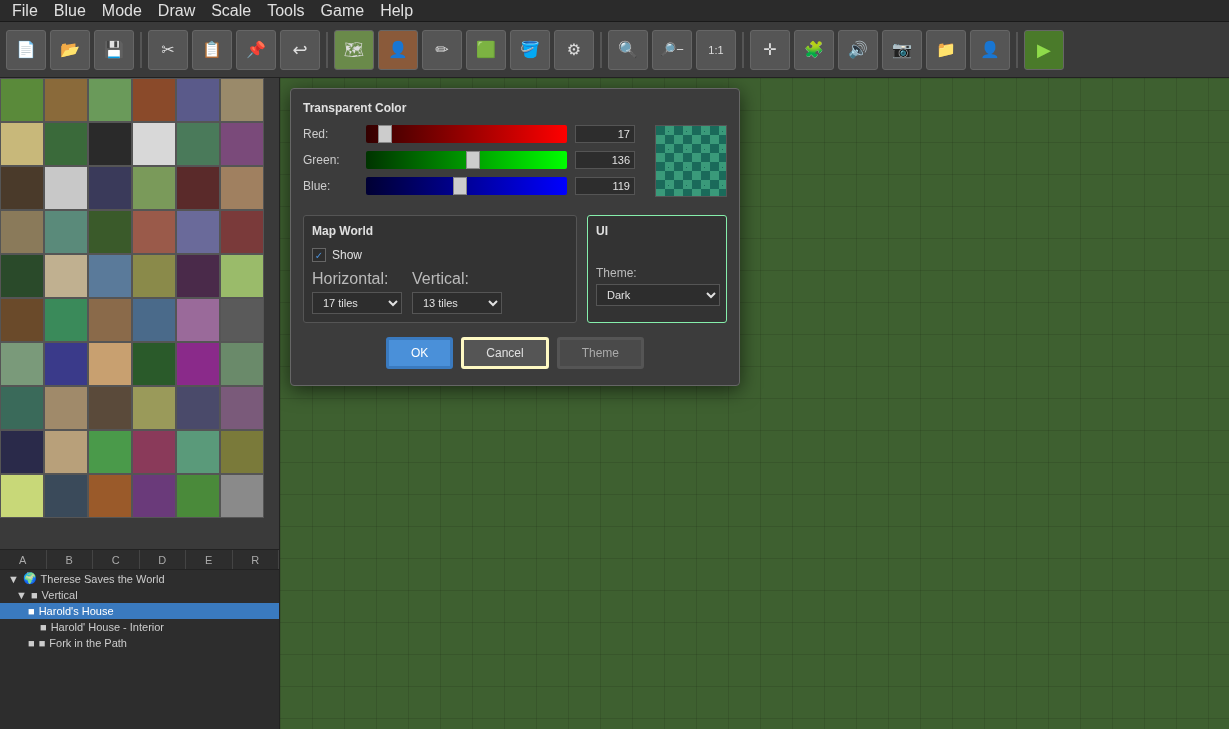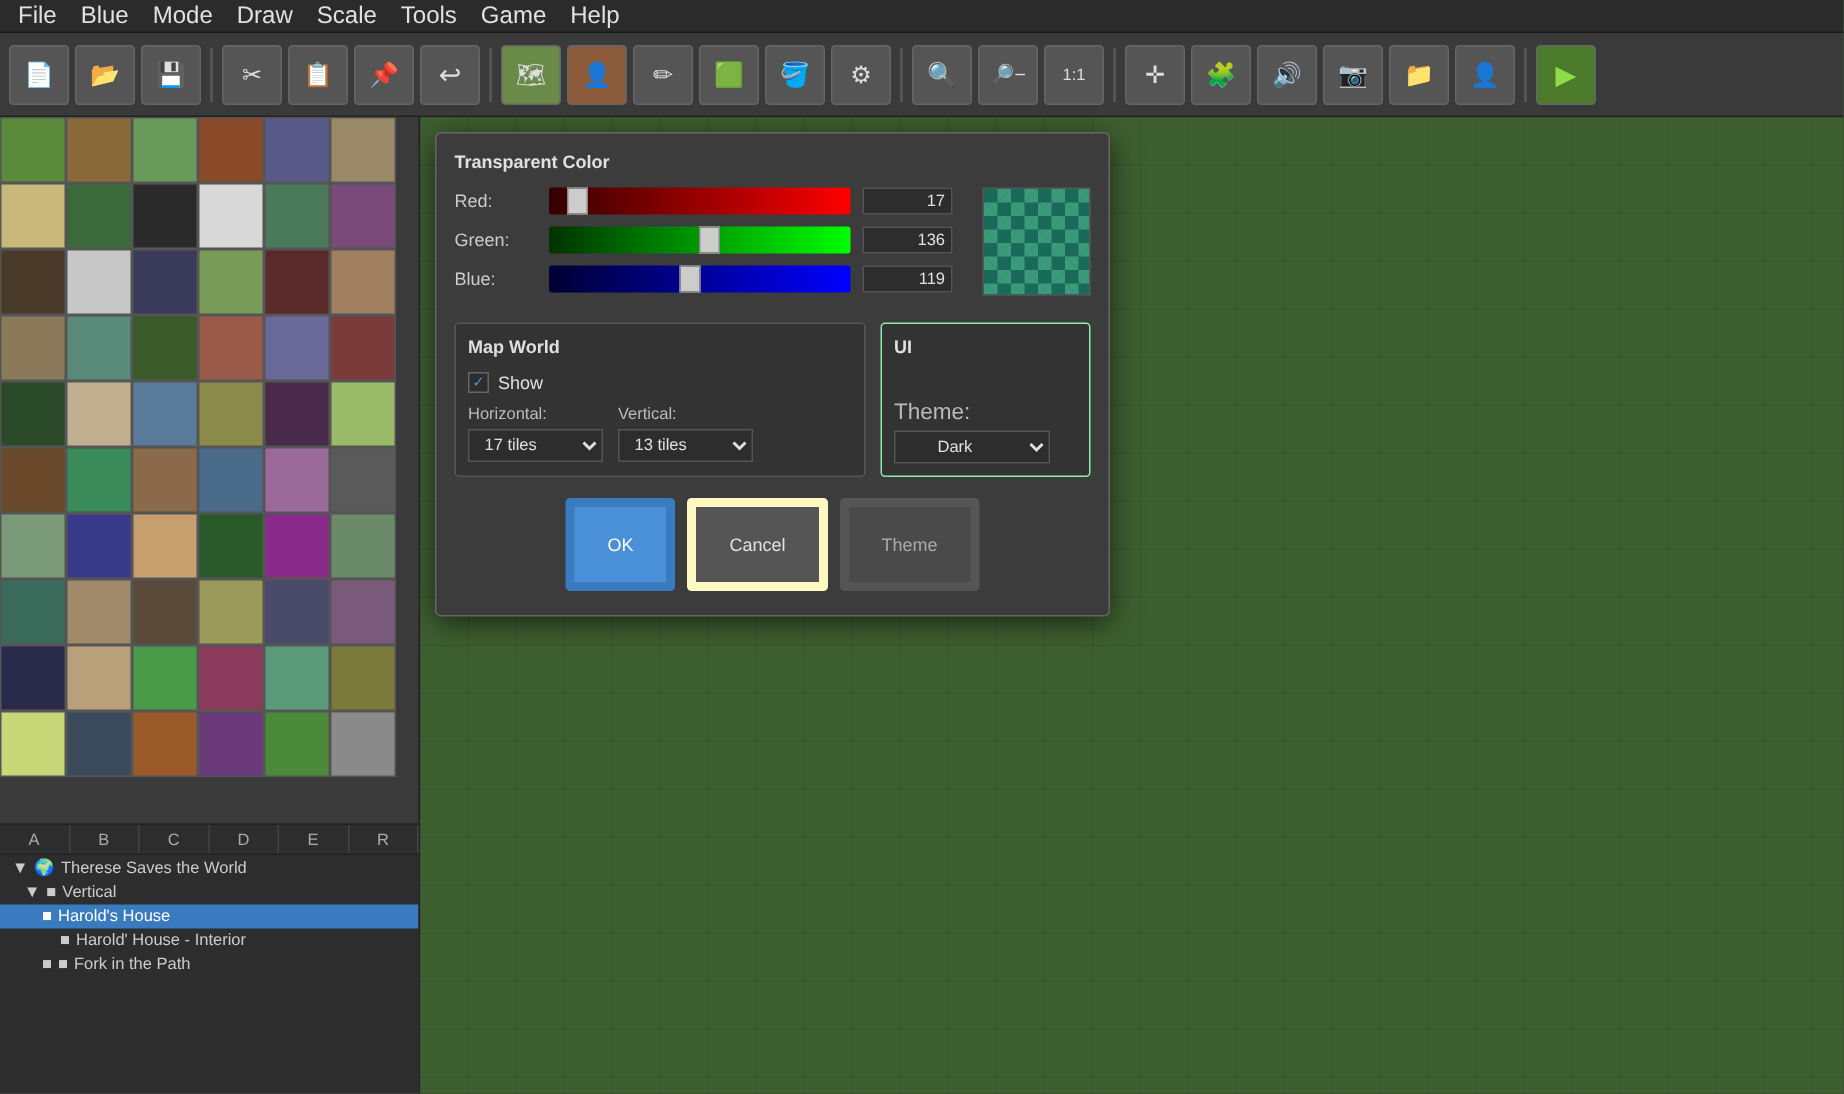--- a/index.html
+++ b/index.html
@@ -298,63 +298,63 @@
     .grid-options-row {
       display: flex;
       gap: 10px;
     }
     .grid-option {
       display: flex;
       flex-direction: column;
       gap: 4px;
     }
     .grid-option-label {
-      font-size: 11px;
+      font-size: 16px;
       color: #bbb;
     }
     .grid-select {
       background: #2d2d2d;
       border: 1px solid #555;
       color: #e0e0e0;
       font-size: 11px;
       padding: 3px 6px;
       width: 90px;
       cursor: pointer;
     }
 
     .theme-label {
-      font-size: 15px;
+      font-size: 12px;
       color: #bbb;
       margin-bottom: 4px;
       margin-top: 28px;
     }
     .theme-select {
       background: #2d2d2d;
       border: 1px solid #555;
       color: #e0e0e0;
       font-size: 11px;
-      padding: 3px 24px;
-      width: 104px;
+      padding: 3px 6px;
+      width: 124px;
       cursor: pointer;
     }
 
     
     .dialog-buttons {
       display: flex;
       justify-content: center;
       gap: 8px;
       margin-top: 14px;
       padding-bottom: 4px;
     }
     .dialog-btn {
-      padding: 18px 22px;
+      padding: 6px 22px;
       border-radius: 3px;
       font-size: 12px;
       cursor: pointer;
-      border: 6px solid #fef9c3;
+      border: 3px solid #fef9c3;
     }
     .btn-ok {
       background: #4a90d9;
       color: #fff;
       border-color: #3a7abf;
     }
     .btn-cancel {
       background: #555;
       color: #e0e0e0;
     }

